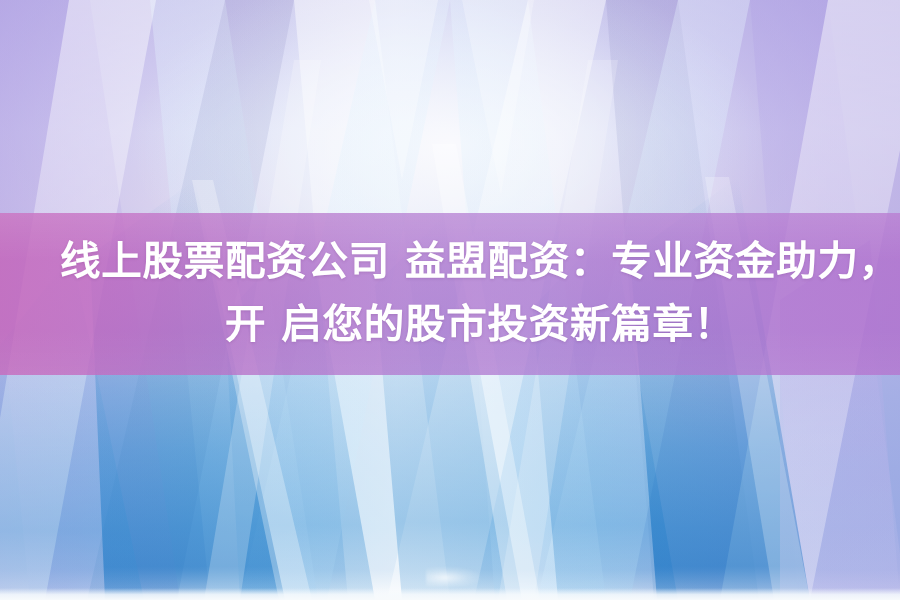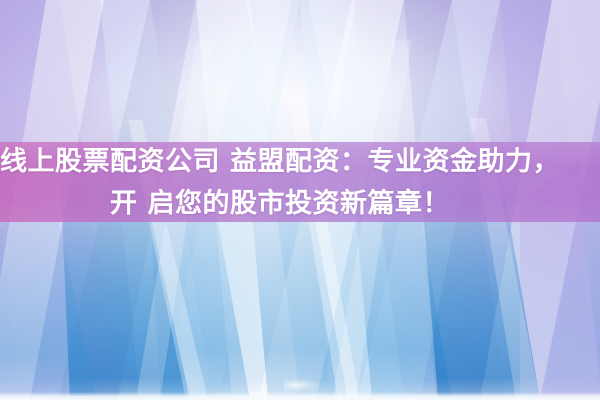--- a/index.html
+++ b/index.html
@@ -83,33 +83,33 @@
     width: 600px;
     height: 400px;
   }
 
   
   .headline-band {
     position: absolute;
     left: 0;
     right: 0;
     top: 142px;
-    height: 80px;
+    height: 108px;
     background:
       linear-gradient(to right,
         rgba(196,99,186,0.82) 0%,
         rgba(190,100,192,0.80) 14%,
         rgba(178,104,198,0.76) 30%,
         rgba(172,110,204,0.74) 46%,
         rgba(170,112,206,0.74) 60%,
         rgba(174,110,205,0.76) 76%,
         rgba(176,108,204,0.78) 100%);
     display: flex;
     align-items: center;
-    justify-content: flex-start;
+    justify-content: flex-end;
   }
   .headline-band::before {
     
     content: "";
     position: absolute;
     inset: 0;
     background: linear-gradient(to bottom,
       rgba(255,255,255,0.10) 0%,
       rgba(255,255,255,0.00) 30%,
       rgba(255,255,255,0.00) 72%,

